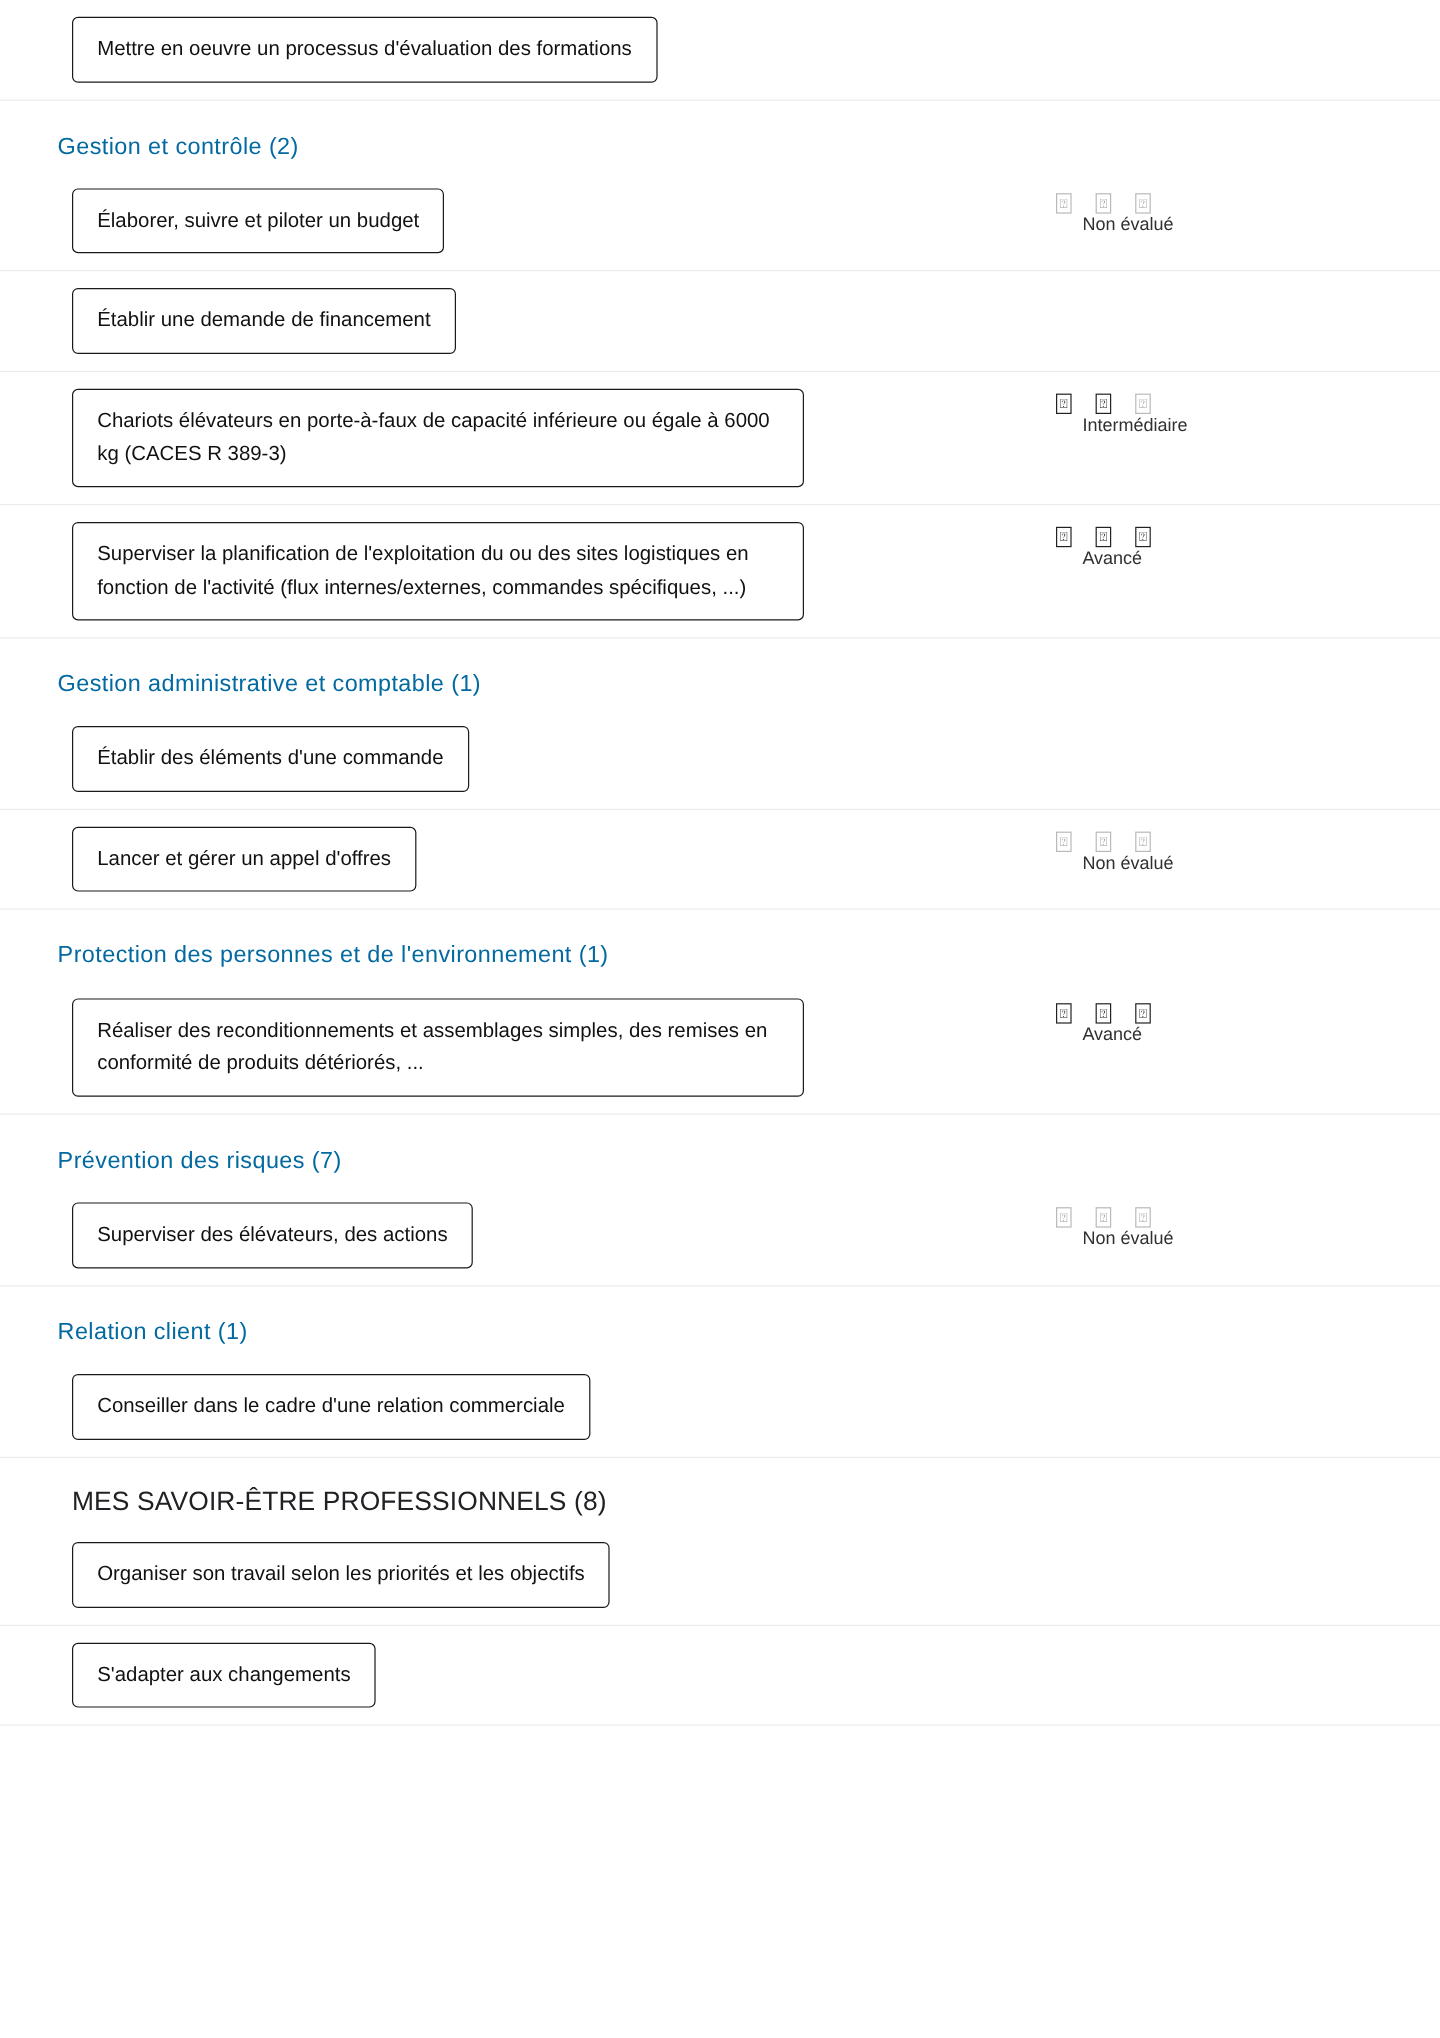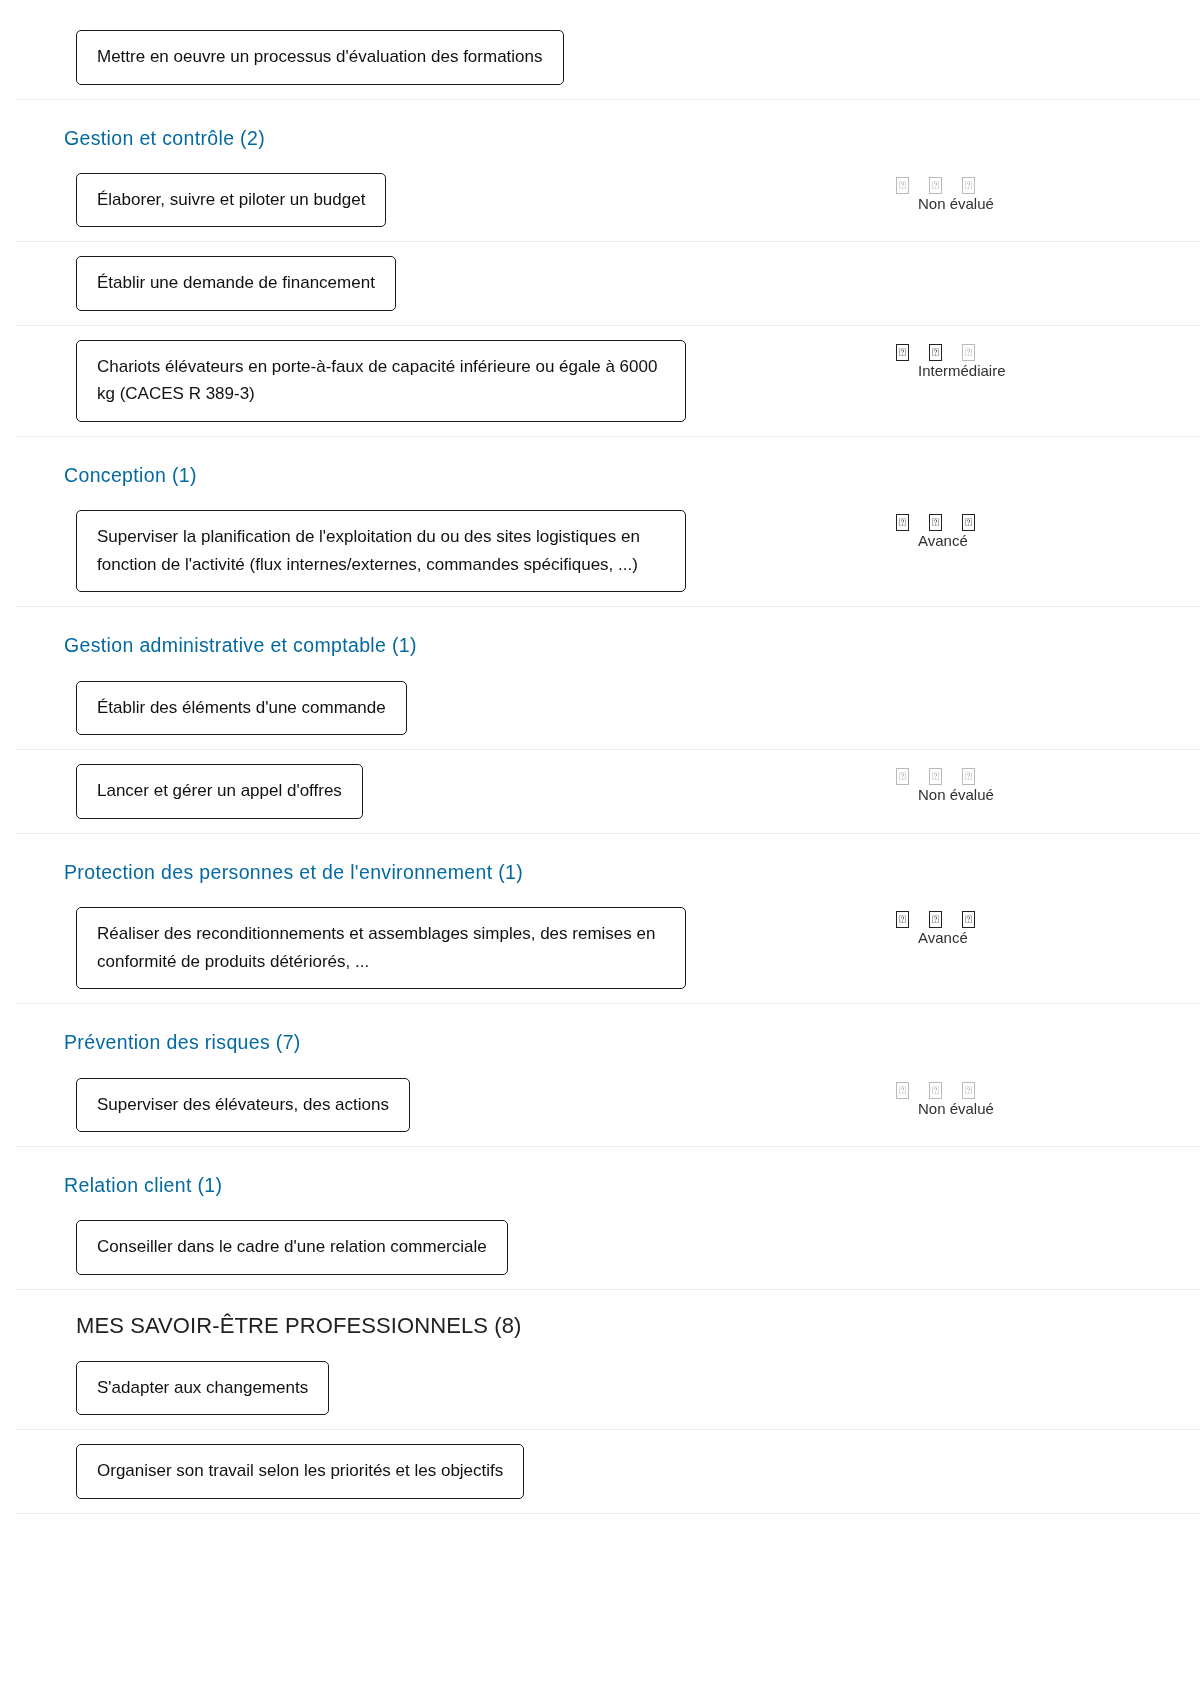--- a/index.html
+++ b/index.html
@@ -12,21 +12,21 @@
     width: 1200px;
     min-height: 1698px;
     font-family: "Liberation Sans", "DejaVu Sans", sans-serif;
     color: #1a1a1a;
     -webkit-font-smoothing: antialiased;
   }
 
   .page {
     width: 1200px;
     box-sizing: border-box;
-    padding: 16px;
+    padding: 0;
   }
 
   
   .band {
     position: relative;
     width: 1200px;
     box-sizing: border-box;
     padding: 0 42px 0 42px;
   }
   .band.divided {
@@ -158,23 +158,20 @@
         <div class="rating">
           <div class="pips">
             <span class="pip on">⍰</span>
             <span class="pip on">⍰</span>
             <span class="pip">⍰</span>
           </div>
           <div class="level">Intermédiaire</div>
         </div>
       </div>
     </div>
-    <div class="band">
-      <div class="group-heading">Conception (1)</div>
-    </div>
     <div class="band divided">
       <div class="comp-row">
         <div class="chip">Superviser la planification de l'exploitation du ou des sites logistiques en fonction de l'activité (flux internes/externes, commandes spécifiques, ...)</div>
         <div class="spacer"></div>
         <div class="rating">
           <div class="pips">
             <span class="pip on">⍰</span>
             <span class="pip on">⍰</span>
             <span class="pip on">⍰</span>
           </div>
@@ -248,25 +245,25 @@
         <div class="chip">Conseiller dans le cadre d'une relation commerciale</div>
         <div class="spacer"></div>
         <div class="rating"></div>
       </div>
     </div>
     <div class="band">
       <div class="cat-heading">MES SAVOIR-ÊTRE PROFESSIONNELS (8)</div>
     </div>
     <div class="band divided">
       <div class="comp-row">
+        <div class="chip">Organiser son travail selon les priorités et les objectifs</div>
+        <div class="spacer"></div>
+        <div class="rating"></div>
+      </div>
+    </div>
+    <div class="band divided">
+      <div class="comp-row">
         <div class="chip">S'adapter aux changements</div>
         <div class="spacer"></div>
         <div class="rating"></div>
       </div>
     </div>
-    <div class="band divided">
-      <div class="comp-row">
-        <div class="chip">Organiser son travail selon les priorités et les objectifs</div>
-        <div class="spacer"></div>
-        <div class="rating"></div>
-      </div>
-    </div>
   </div>
 
 </body></html>

